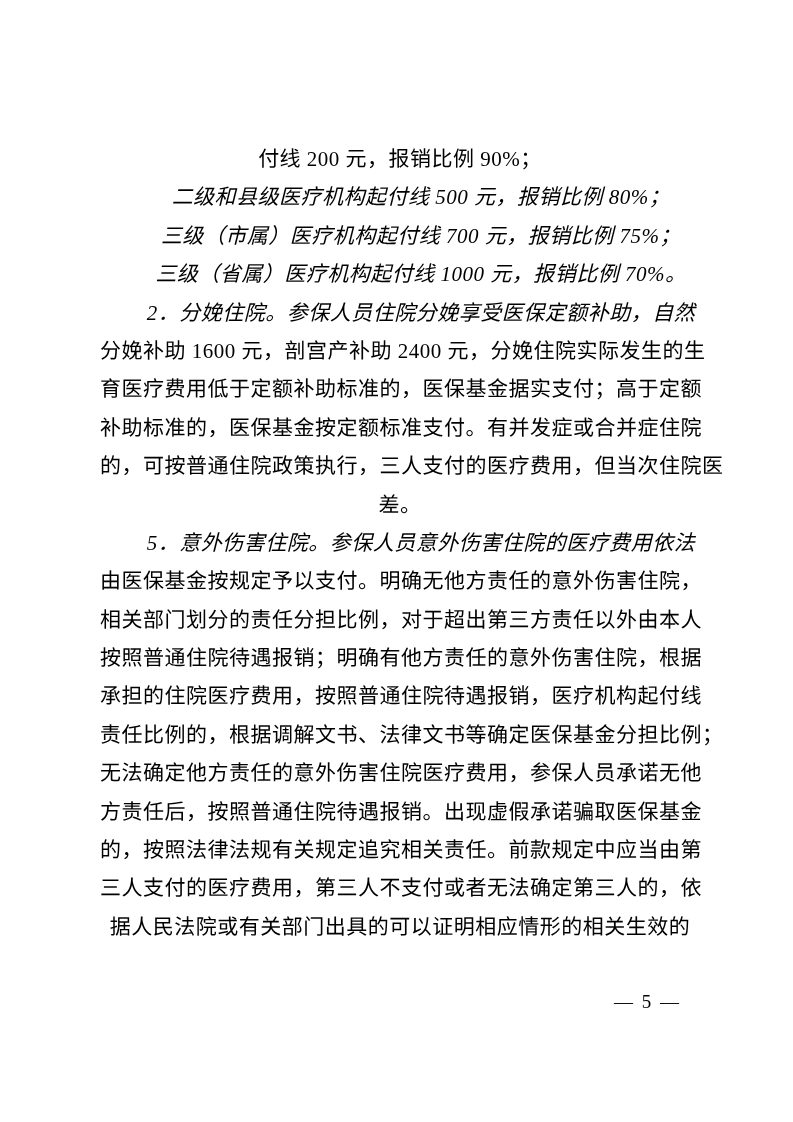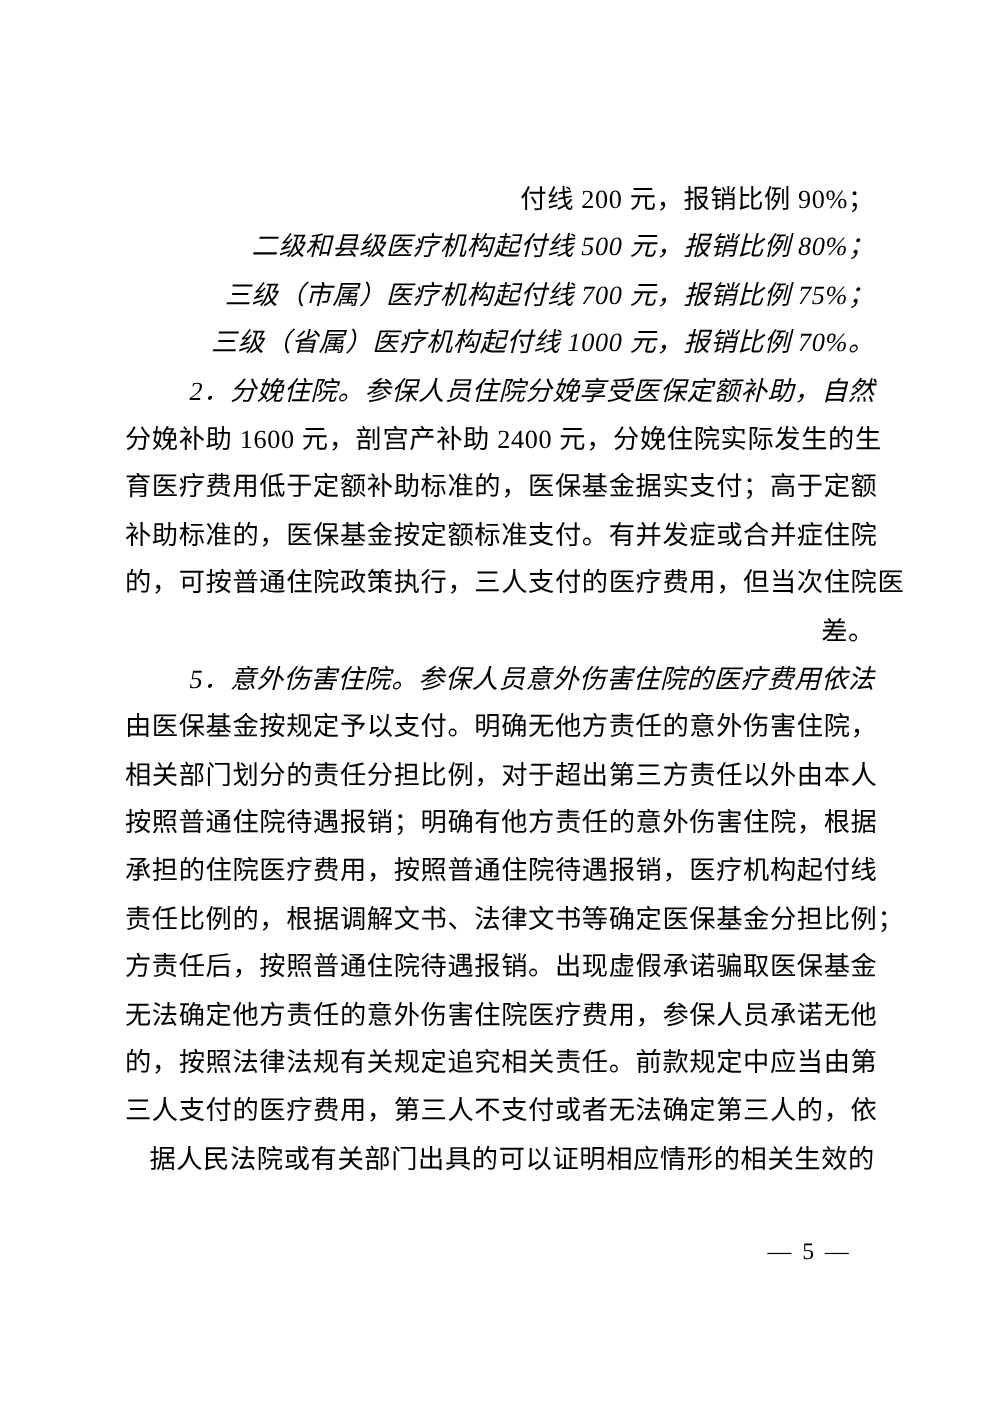--- a/index.html
+++ b/index.html
@@ -21,21 +21,21 @@
     left: 100px;
     top: 140px;
     width: 600px;
   }
   .line {
     font-size: 21px;
     line-height: 38.4px;
     height: 38.4px;
     white-space: nowrap;
     letter-spacing: 0.5px;
-    text-align: right;
+    text-align: center;
   }
   .line.indent {
     padding-left: 42px;
     font-style: italic;
   }
   .page-number {
     position: absolute;
     top: 988px;
     right: 112px;
     font-size: 19px;
@@ -60,20 +60,20 @@
       <div class="line">育医疗费用低于定额补助标准的，医保基金据实支付；高于定额</div>
       <div class="line">补助标准的，医保基金按定额标准支付。有并发症或合并症住院</div>
       <div class="line">的，可按普通住院政策执行，三人支付的医疗费用，但当次住院医</div>
       <div class="line">差。</div>
       <div class="line indent">5．意外伤害住院。参保人员意外伤害住院的医疗费用依法</div>
       <div class="line">由医保基金按规定予以支付。明确无他方责任的意外伤害住院，</div>
       <div class="line">相关部门划分的责任分担比例，对于超出第三方责任以外由本人</div>
       <div class="line">按照普通住院待遇报销；明确有他方责任的意外伤害住院，根据</div>
       <div class="line">承担的住院医疗费用，按照普通住院待遇报销，医疗机构起付线</div>
       <div class="line">责任比例的，根据调解文书、法律文书等确定医保基金分担比例；</div>
+      <div class="line">无法确定他方责任的意外伤害住院医疗费用，参保人员承诺无他</div>
       <div class="line">方责任后，按照普通住院待遇报销。出现虚假承诺骗取医保基金</div>
-      <div class="line">无法确定他方责任的意外伤害住院医疗费用，参保人员承诺无他</div>
       <div class="line">的，按照法律法规有关规定追究相关责任。前款规定中应当由第</div>
       <div class="line">三人支付的医疗费用，第三人不支付或者无法确定第三人的，依</div>
       <div class="line">据人民法院或有关部门出具的可以证明相应情形的相关生效的</div>
     </div>
   <div class="page-number">— 5 —</div>
 </div>
 
 </body></html>

